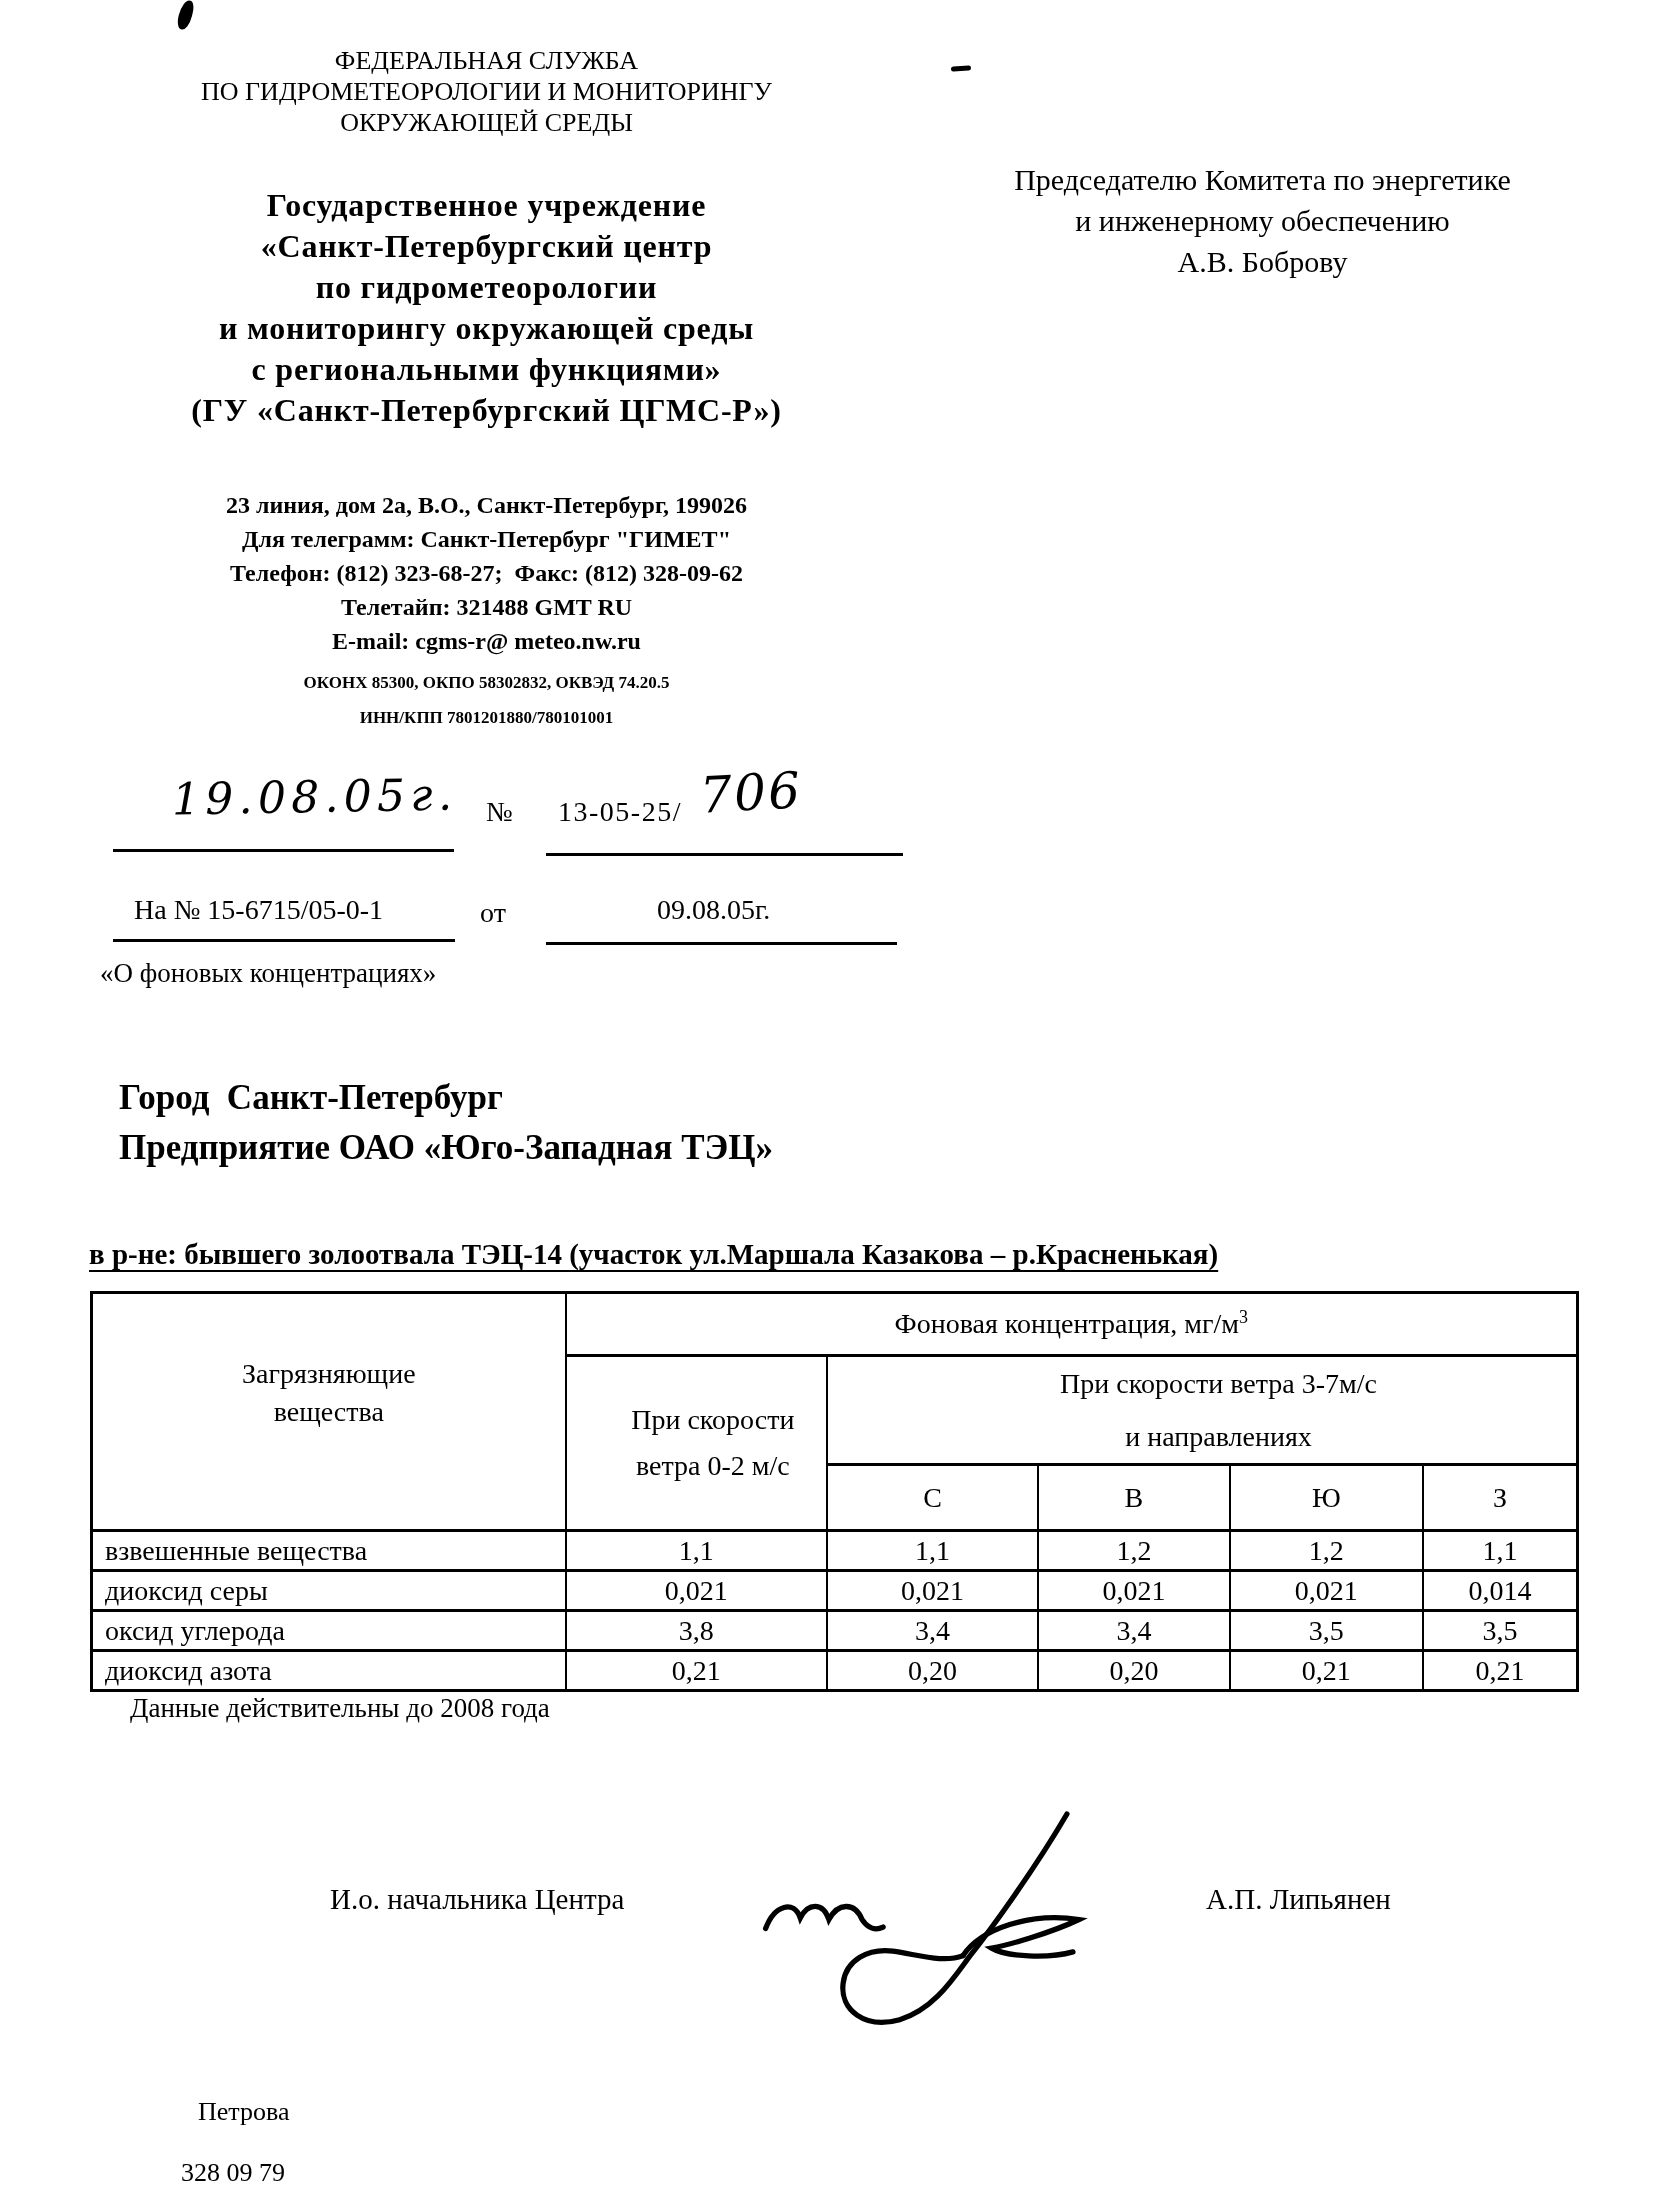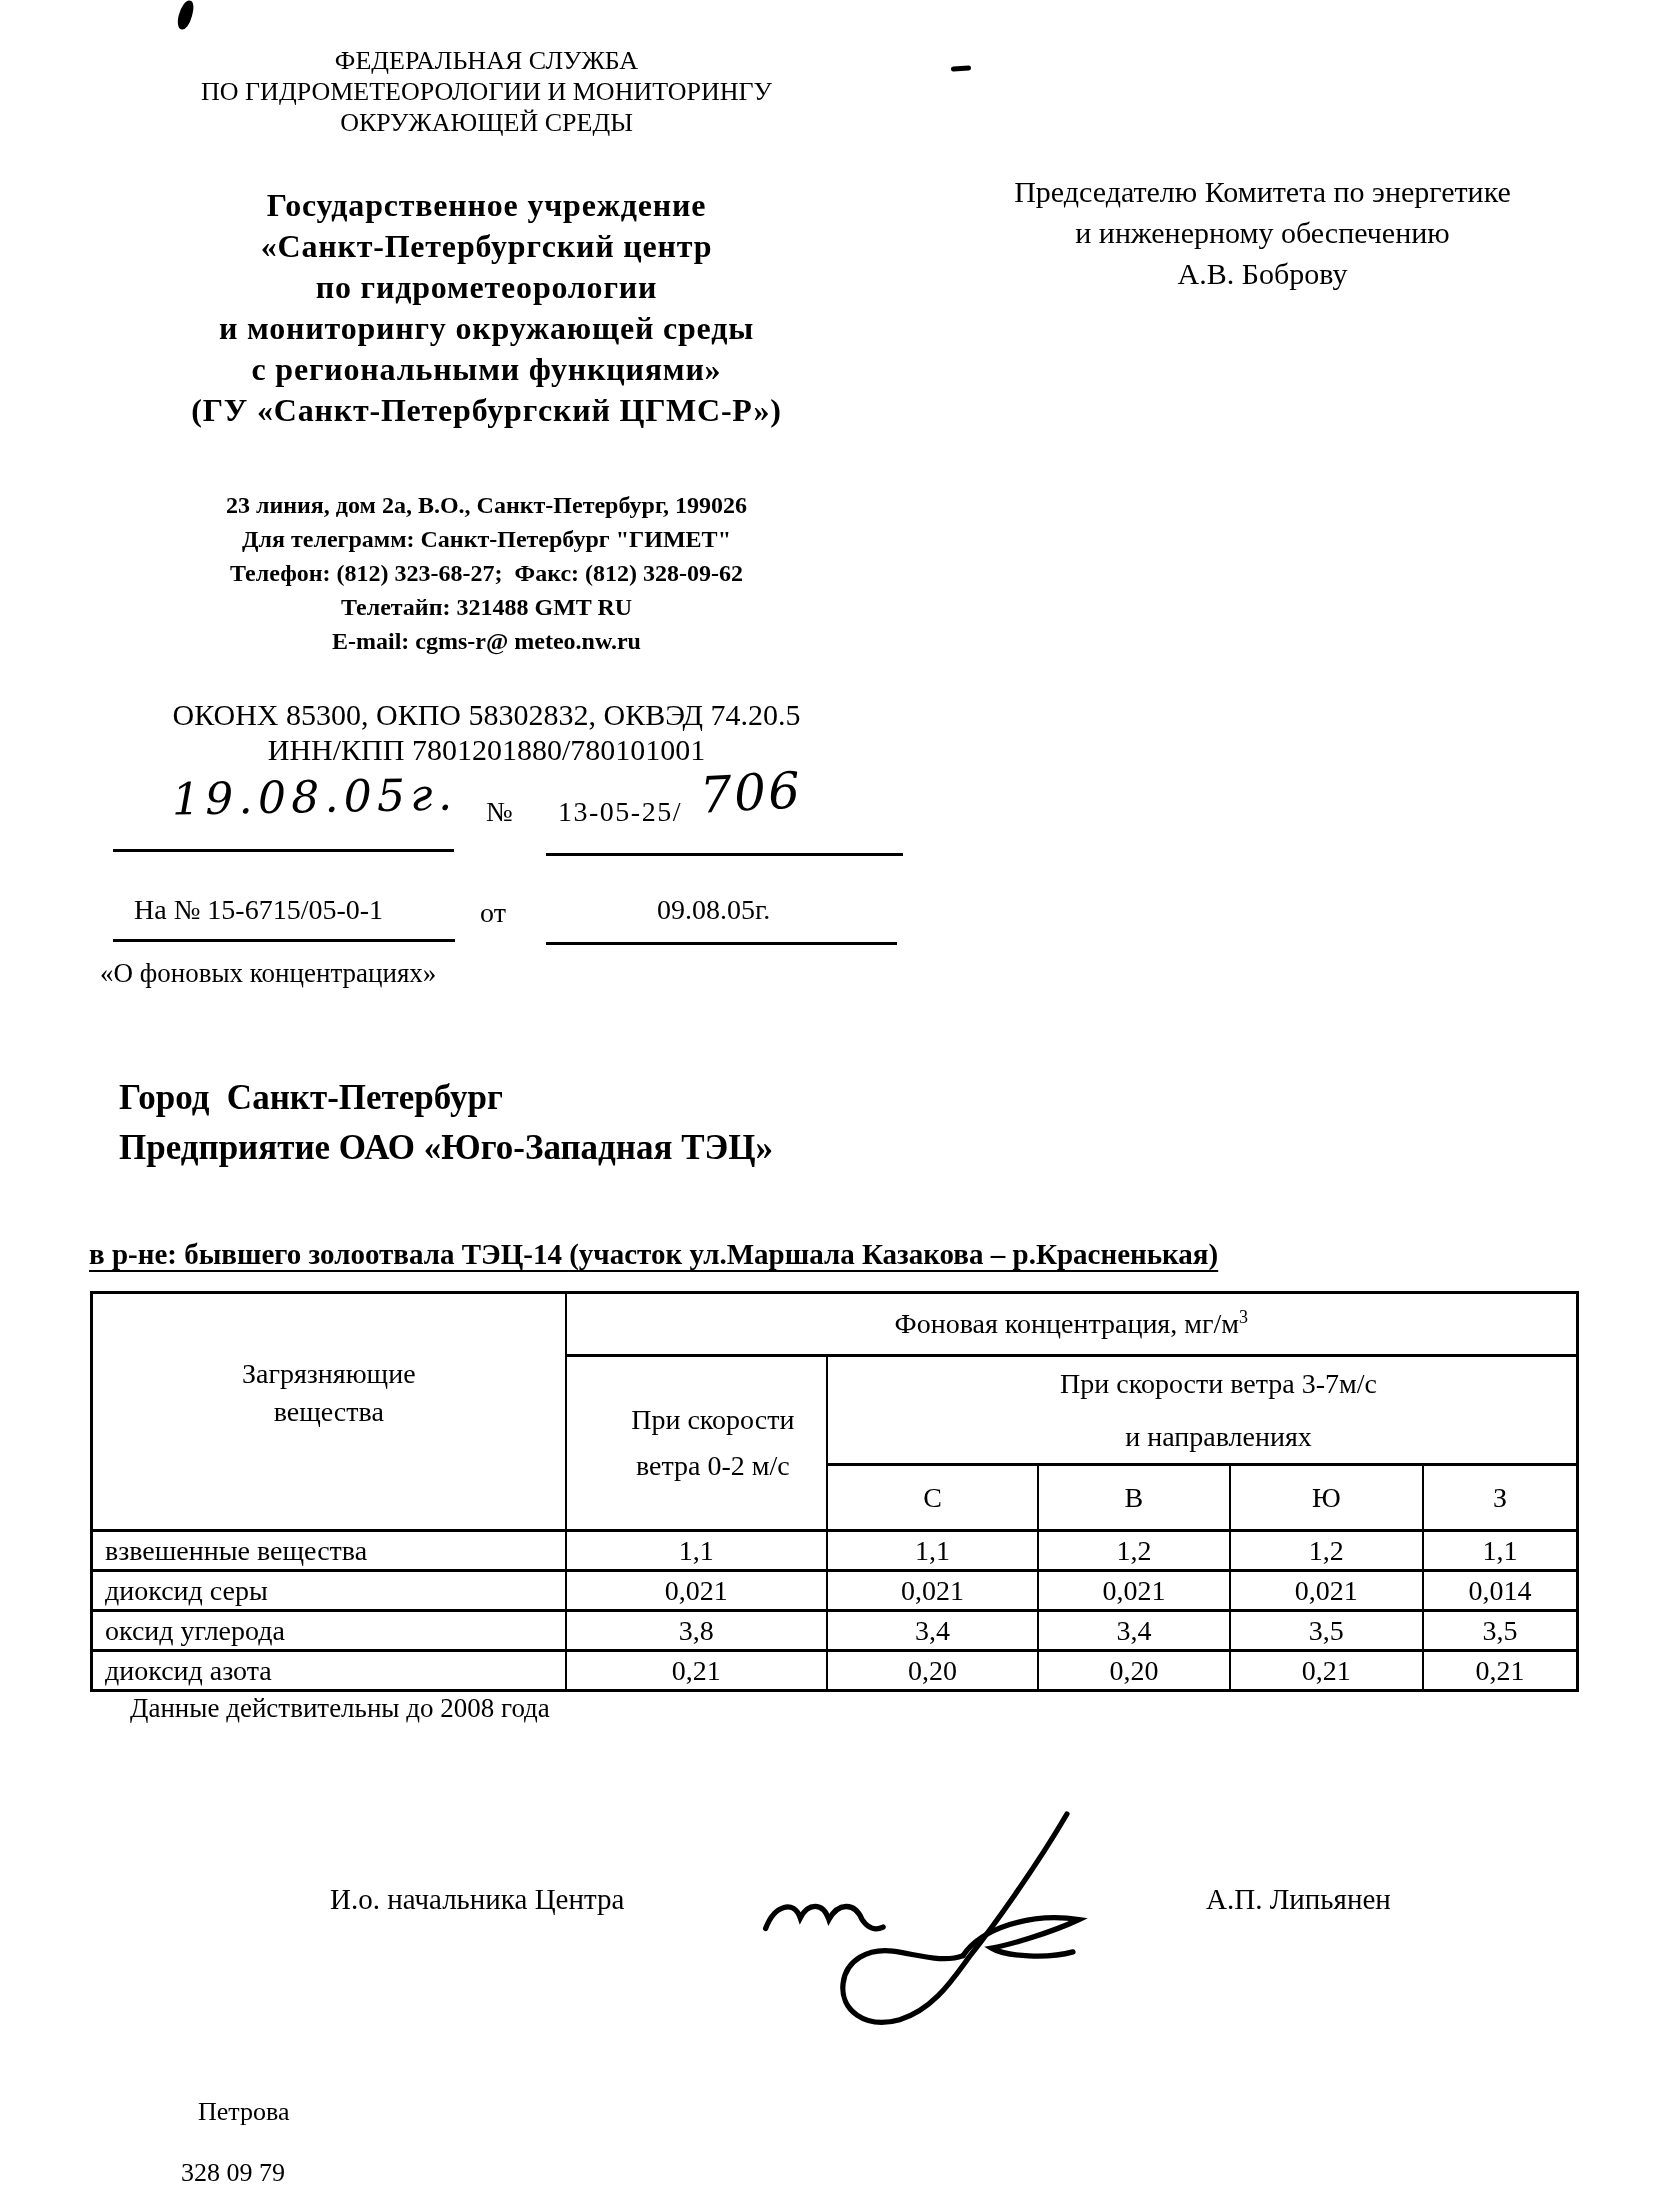--- a/index.html
+++ b/index.html
@@ -10,23 +10,23 @@
     font-family:"Liberation Serif", serif;
     overflow:hidden;
   }
   .abs{position:absolute;}
   
   .lh{left:83px;width:807px;text-align:center;}
   .lh p{margin:0;white-space:pre;}
   .lh-service{top:45px;font-size:26px;line-height:31px;}
   .lh-inst{top:185px;font-weight:bold;font-size:32px;line-height:41px;letter-spacing:0.8px;}
   .lh-contact{top:464px;font-weight:bold;font-size:24px;line-height:34px;margin-top:24px;}
-  .lh-codes{top:697px;font-weight:normal;font-size:30px;line-height:35px;}
-  
-  .addressee{left:882px;top:171px;width:761px;text-align:center;font-size:30px;line-height:41px;}
+  .lh-codes{top:665px;font-weight:bold;font-size:17px;line-height:35px;}
+  
+  .addressee{left:882px;top:159px;width:761px;text-align:center;font-size:30px;line-height:41px;}
   .addressee p{margin:0;white-space:pre;}
   
   .hand{font-style:italic;font-family:"DejaVu Serif",serif;}
   .date-script{left:172px;top:771px;font-size:44px;letter-spacing:5.3px;transform:rotate(-1deg);}
   .num-sign{left:486px;top:796px;font-size:28px;}
   .num-typed{left:558px;top:796px;font-size:28px;letter-spacing:1.5px;}
   .num-hand{left:700px;top:764px;font-size:50px;letter-spacing:2.3px;transform:rotate(-3deg);}
   .rule{background:#000;height:3px;}
   .ul-a1{left:113px;top:849px;width:341px;}
   .ul-b1{left:546px;top:853px;width:357px;}

